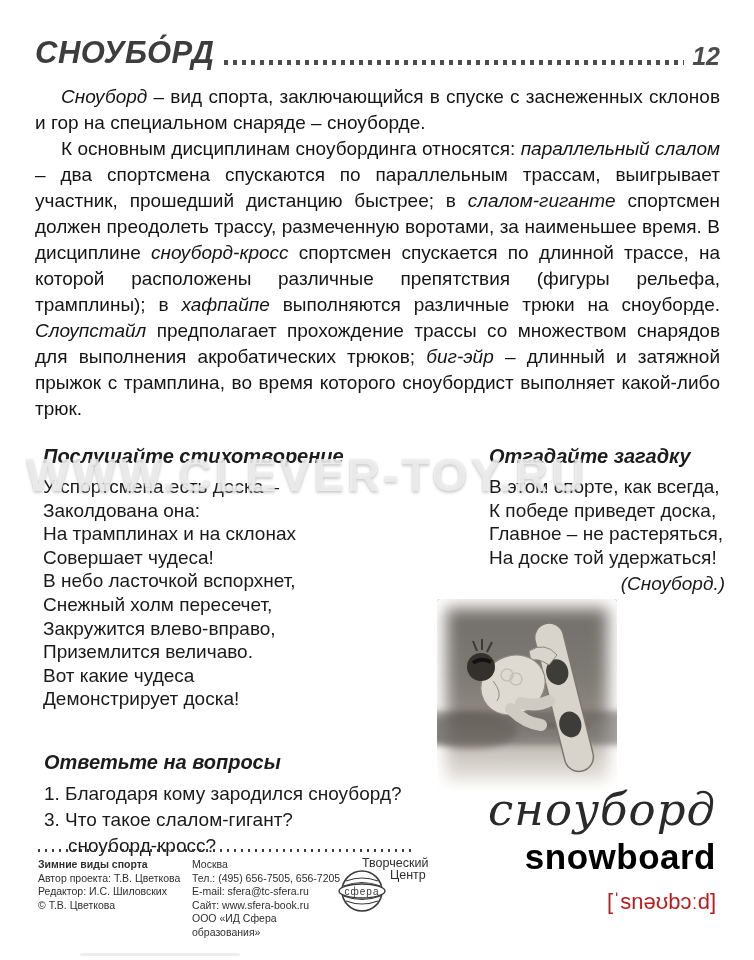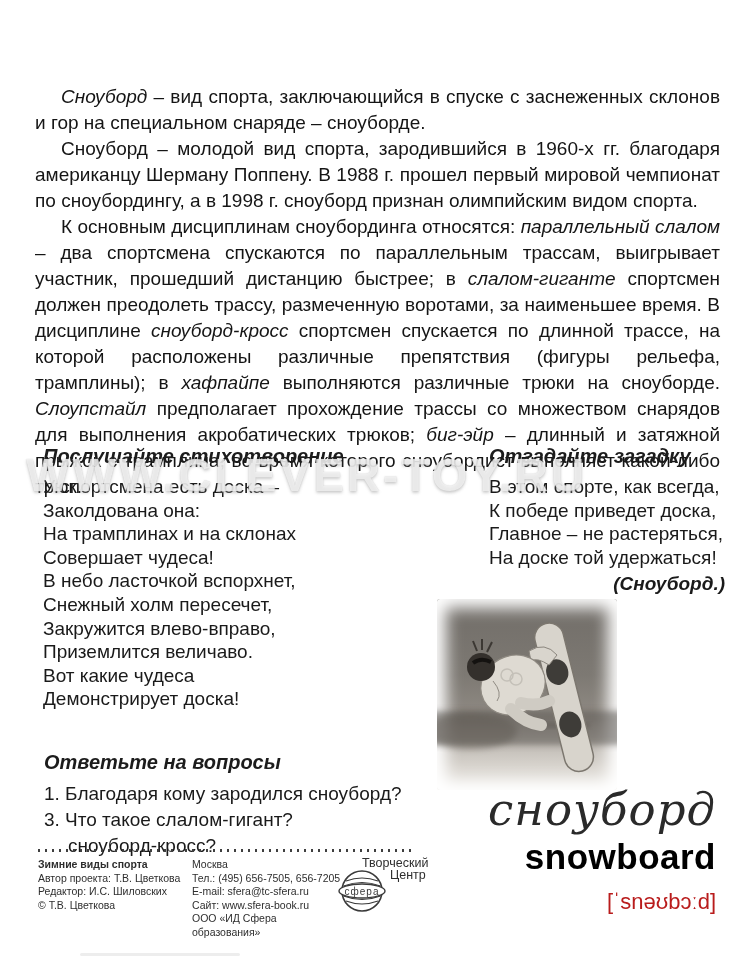--- a/index.html
+++ b/index.html
@@ -17,21 +17,21 @@
   
   .article{position:absolute;left:35px;top:84px;width:685px;font-size:19px;line-height:26px;text-align:justify;color:#151515;}
   .article p{margin:0;text-indent:26px;}
   .article em{font-style:italic;}
   
   .section-heading{font-style:italic;font-weight:bold;font-size:20px;line-height:24px;color:#1c1c1c;margin-bottom:7px;}
   .poem-block{position:absolute;left:43px;top:444px;width:420px;}
   .poem-line{font-size:19px;line-height:23.6px;}
   .riddle-block{position:absolute;left:489px;top:444px;width:236px;}
   .riddle-line{font-size:19px;line-height:23.6px;}
-  .riddle-answer{font-style:italic;font-size:19px;line-height:24px;text-align:right;margin-top:3px;font-weight:bold;}
+  .riddle-answer{font-style:italic;font-size:19px;line-height:24px;text-align:right;margin-top:3px;}
   .questions-block{position:absolute;left:35px;top:750px;width:430px;margin-left:9px;}
   .q-item{font-size:19px;line-height:26px;white-space:pre-line;padding-left:24px;text-indent:-24px;}
   
   .watermark{
     position:absolute;left:26px;top:449px;width:706px;z-index:30;pointer-events:none;
     font-weight:bold;font-size:46px;line-height:52px;letter-spacing:3px;text-align:left;
     color:rgba(252,252,252,0.72);
     text-shadow:0 2px 3px rgba(150,150,150,0.45), 0 0 1px rgba(170,170,170,0.55);
   }
   
@@ -58,24 +58,28 @@
   .logo-line1{position:absolute;left:24px;top:-1px;font-size:12.5px;color:#2e2e2e;}
   .logo-line2{position:absolute;left:52px;top:11px;font-size:12.5px;color:#2e2e2e;}
   .logo svg{position:absolute;left:0;top:9px;}
   .scan-smudge{position:absolute;left:80px;top:953px;width:160px;height:3px;background:rgba(0,0,0,0.07);border-radius:2px;}
 </style>
 </head>
 <body>
 
 <div class="page">
 
+  <div class="header">
+    <span class="page-title">СНОУБО́РД</span>
+    <span class="leader-dots"></span>
+    <span class="page-number">12</span>
+  </div>
 
   <div class="article">
     <p><em>Сноуборд</em><span> – вид спорта, заключающийся в спуске с заснеженных склонов и гор на специальном снаряде – сноуборде.</span></p>
-    <p><span>Сноуборд – молодой вид спорта, зародившийся в 1960-х гг. благодаря американцу Шерману Поппену. В 1988 г. прошел первый мировой чемпионат по сноубордингу, а в 1998 г. сноуборд признан олимпийским видом спорта.</span></p>
     <p><span>К основным дисциплинам сноубординга относятся: </span><em>параллельный слалом</em><span> – два спортсмена спускаются по параллельным трассам, выигрывает участник, прошедший дистанцию быстрее; в </span><em>слалом-гиганте</em><span> спортсмен должен преодолеть трассу, размеченную воротами, за наименьшее время. В дисциплине </span><em>сноуборд-кросс</em><span> спортсмен спускается по длинной трассе, на которой расположены различные препятствия (фигуры рельефа, трамплины); в </span><em>хафпайпе</em><span> выполняются различные трюки на сноуборде. </span><em>Слоупстайл</em><span> предполагает прохождение трассы со множеством снарядов для выполнения акробатических трюков; </span><em>биг-эйр</em><span> – длинный и затяжной прыжок с трамплина, во время которого сноубордист выполняет какой-либо трюк.</span></p>
   </div>
 
   <div class="watermark">WWW.CLEVER-TOY.RU</div>
 
   <div class="poem-block">
     <div class="section-heading">Послушайте стихотворение</div>
     <div>
         <div class="poem-line">У спортсмена есть доска –</div>
         <div class="poem-line">Заколдована она:</div>

